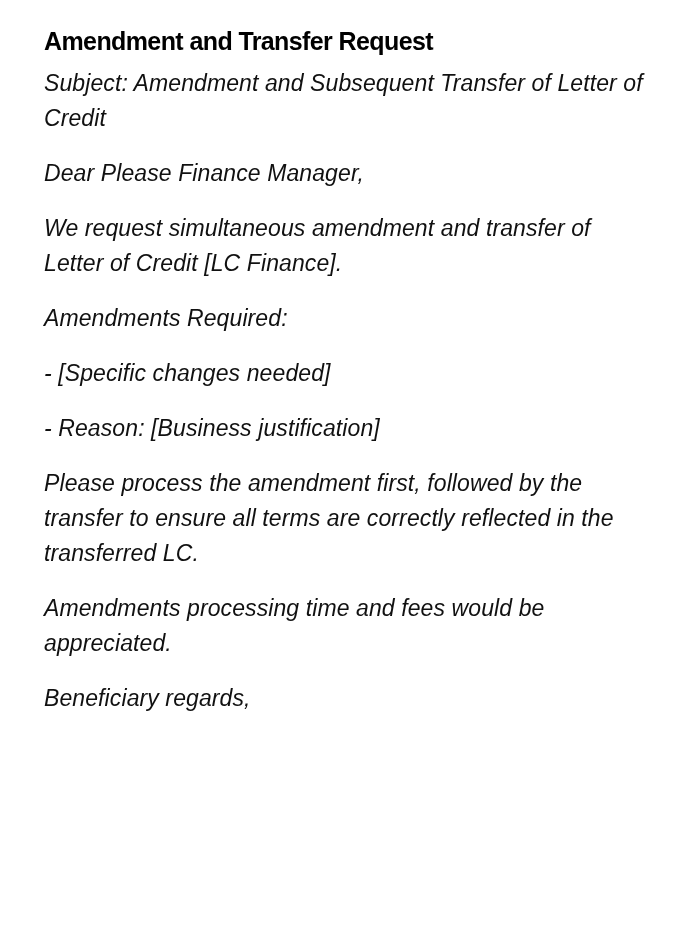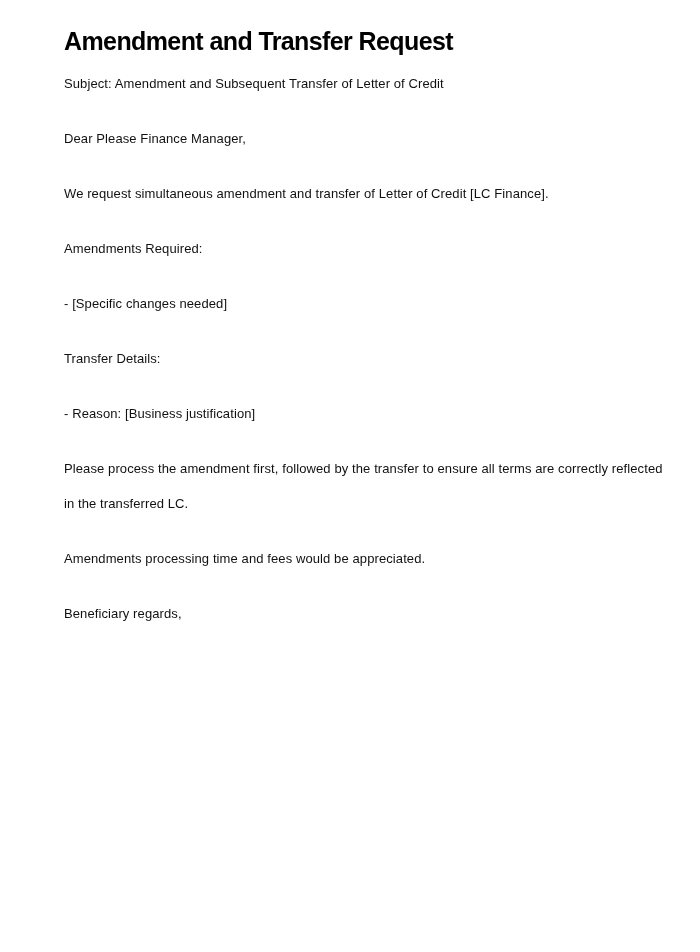--- a/index.html
+++ b/index.html
@@ -9,49 +9,49 @@
     }
     body {
       width: 700px;
       height: 952px;
       overflow: hidden;
       font-family: "Liberation Sans", sans-serif;
       color: #111111;
     }
     .page {
       position: relative;
-      padding: 24px 40px 0 64px;
+      padding: 24px 40px 0 44px;
       box-sizing: border-box;
       width: 700px;
     }
     .title {
       font-family: "Liberation Sans", sans-serif;
       font-weight: bold;
       font-size: 25px;
       letter-spacing: -0.6px;
       line-height: 34px;
       margin: 0 0 8px 0;
       color: #000000;
     }
     .para {
-      font-size: 13px;
+      font-size: 23px;
       line-height: 35px;
       margin: 0 8px 20px 0;
       letter-spacing: 0.1px;
       width: 605px;
+      font-style: italic;
     }
   </style>
 </head>
 <body>
 
 <div class="page">
   <h1 class="title">Amendment and Transfer Request</h1>
   <p class="para">Subject: Amendment and Subsequent Transfer of Letter of Credit</p>
   <p class="para">Dear Please Finance Manager,</p>
   <p class="para">We request simultaneous amendment and transfer of Letter of Credit [LC Finance].</p>
   <p class="para">Amendments Required:</p>
   <p class="para">- [Specific changes needed]</p>
-  <p class="para">Transfer Details:</p>
   <p class="para">- Reason: [Business justification]</p>
   <p class="para">Please process the amendment first, followed by the transfer to ensure all terms are correctly reflected in the transferred LC.</p>
   <p class="para">Amendments processing time and fees would be appreciated.</p>
   <p class="para">Beneficiary regards,</p>
 </div>
 
 </body></html>

